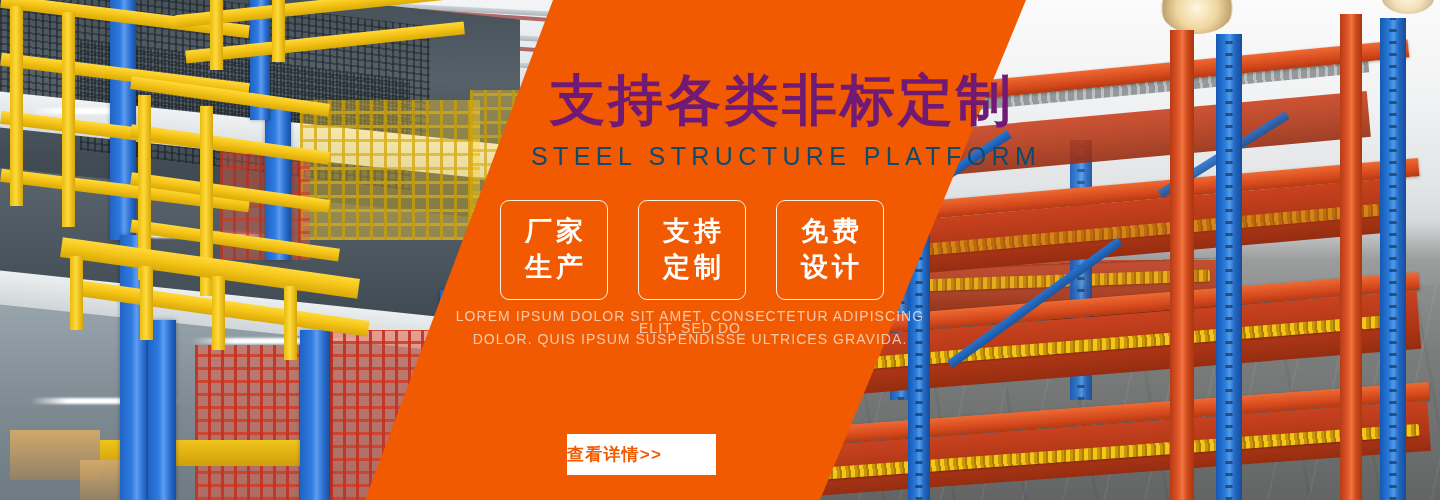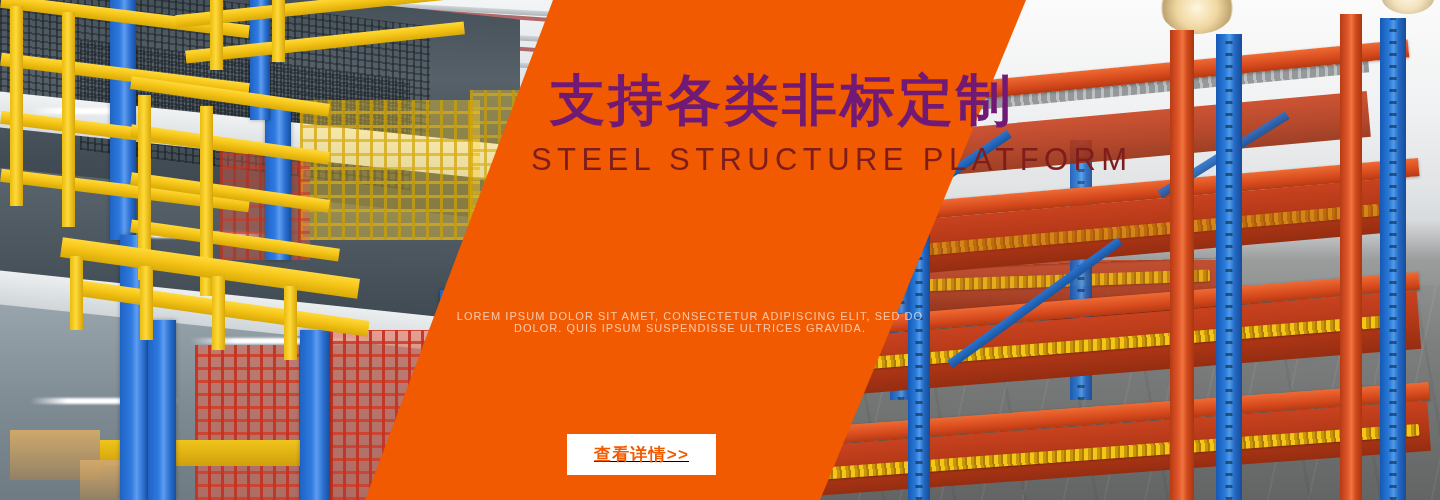--- a/index.html
+++ b/index.html
@@ -184,22 +184,22 @@
     font-size:55px; line-height:1;
     font-weight:bold;
     color:#701a75;
     letter-spacing:3px;
     white-space:nowrap;
     margin-left:20px;
   }
 
   .subtitle {
     position:absolute; left:531px; top:144px;
-    font-size:31px; line-height:1;
-    color:#7f1d1d;
+    font-size:25px; line-height:1;
+    color:#0c4a6e;
     letter-spacing:5.4px;
     white-space:nowrap;
     font-weight:400;
   }
 
   .badges {
     position:absolute; left:500px; top:200px;
     display:flex; gap:30px;
   }
   .badge {
@@ -216,32 +216,31 @@
     font-weight:bold;
     letter-spacing:4px;
     text-indent:4px;
   }
 
   .lorem {
     position:absolute; left:440px; top:311px;
     width:500px;
     text-align:center;
     color:rgba(255,255,255,.66);
-    font-size:11px;
+    font-size:14px;
     line-height:11.6px;
     letter-spacing:1.05px;
   }
 
   .cta {
     position:absolute; left:567px; top:434px;
     width:149px; height:41px;
     background:#ffffff;
-    display:flex; align-items:center; justify-content:center;
+    display:flex; align-items:center; 
     cursor:pointer;
-    text-decoration:underline;
   }
   .cta-text {
     color:#f15a00;
     font-size:17px;
     font-weight:bold;
     letter-spacing:1.2px;
     white-space:nowrap;
   }
 </style>
 </head>
@@ -358,20 +357,34 @@
   </div>
 
   <div class="orange-panel"></div>
 
   <div class="content">
 
     <div class="headline">支持各类非标定制</div>
 
     <div class="subtitle">STEEL STRUCTURE PLATFORM</div>
 
+    <div class="badges">
+      <div class="badge">
+        <span>厂家</span>
+        <span>生产</span>
+      </div>
+      <div class="badge">
+        <span>支持</span>
+        <span>定制</span>
+      </div>
+      <div class="badge">
+        <span>免费</span>
+        <span>设计</span>
+      </div>
+    </div>
 
     <div class="lorem">
       <div>LOREM IPSUM DOLOR SIT AMET, CONSECTETUR ADIPISCING ELIT, SED DO</div>
       <div>DOLOR. QUIS IPSUM SUSPENDISSE ULTRICES GRAVIDA.</div>
     </div>
 
     <div class="cta">
       <span class="cta-text">查看详情&gt;&gt;</span>
     </div>
 

